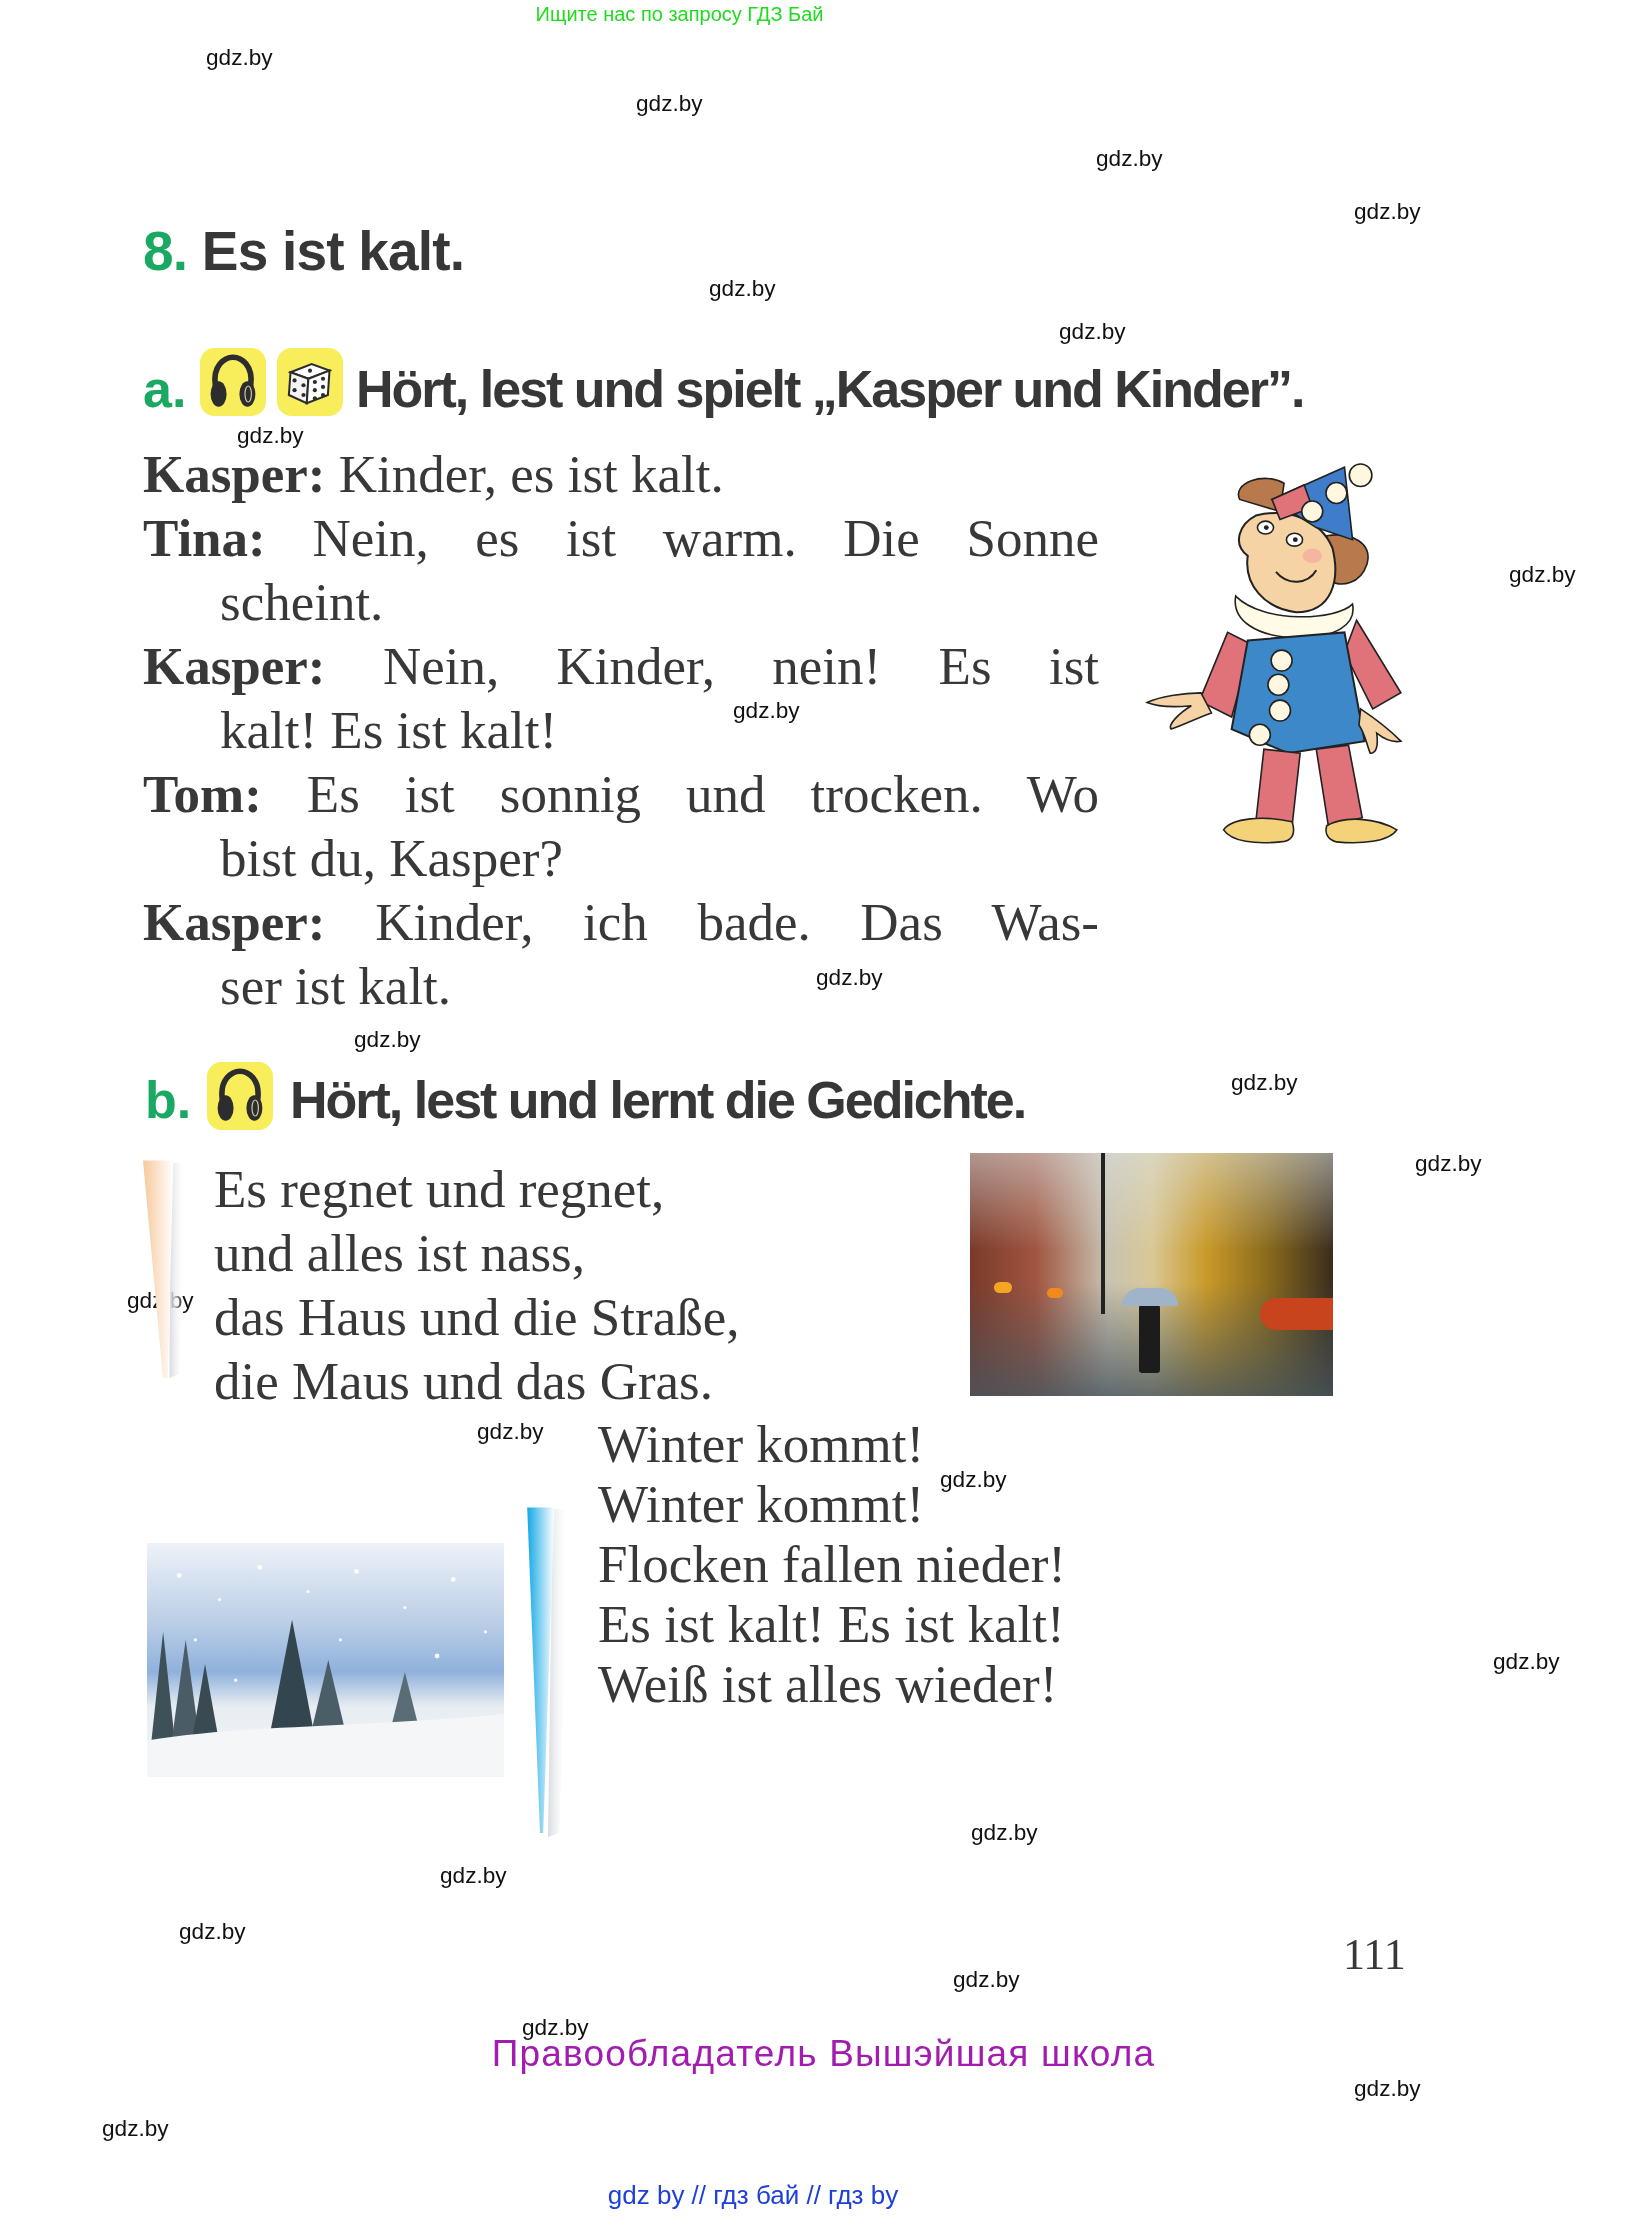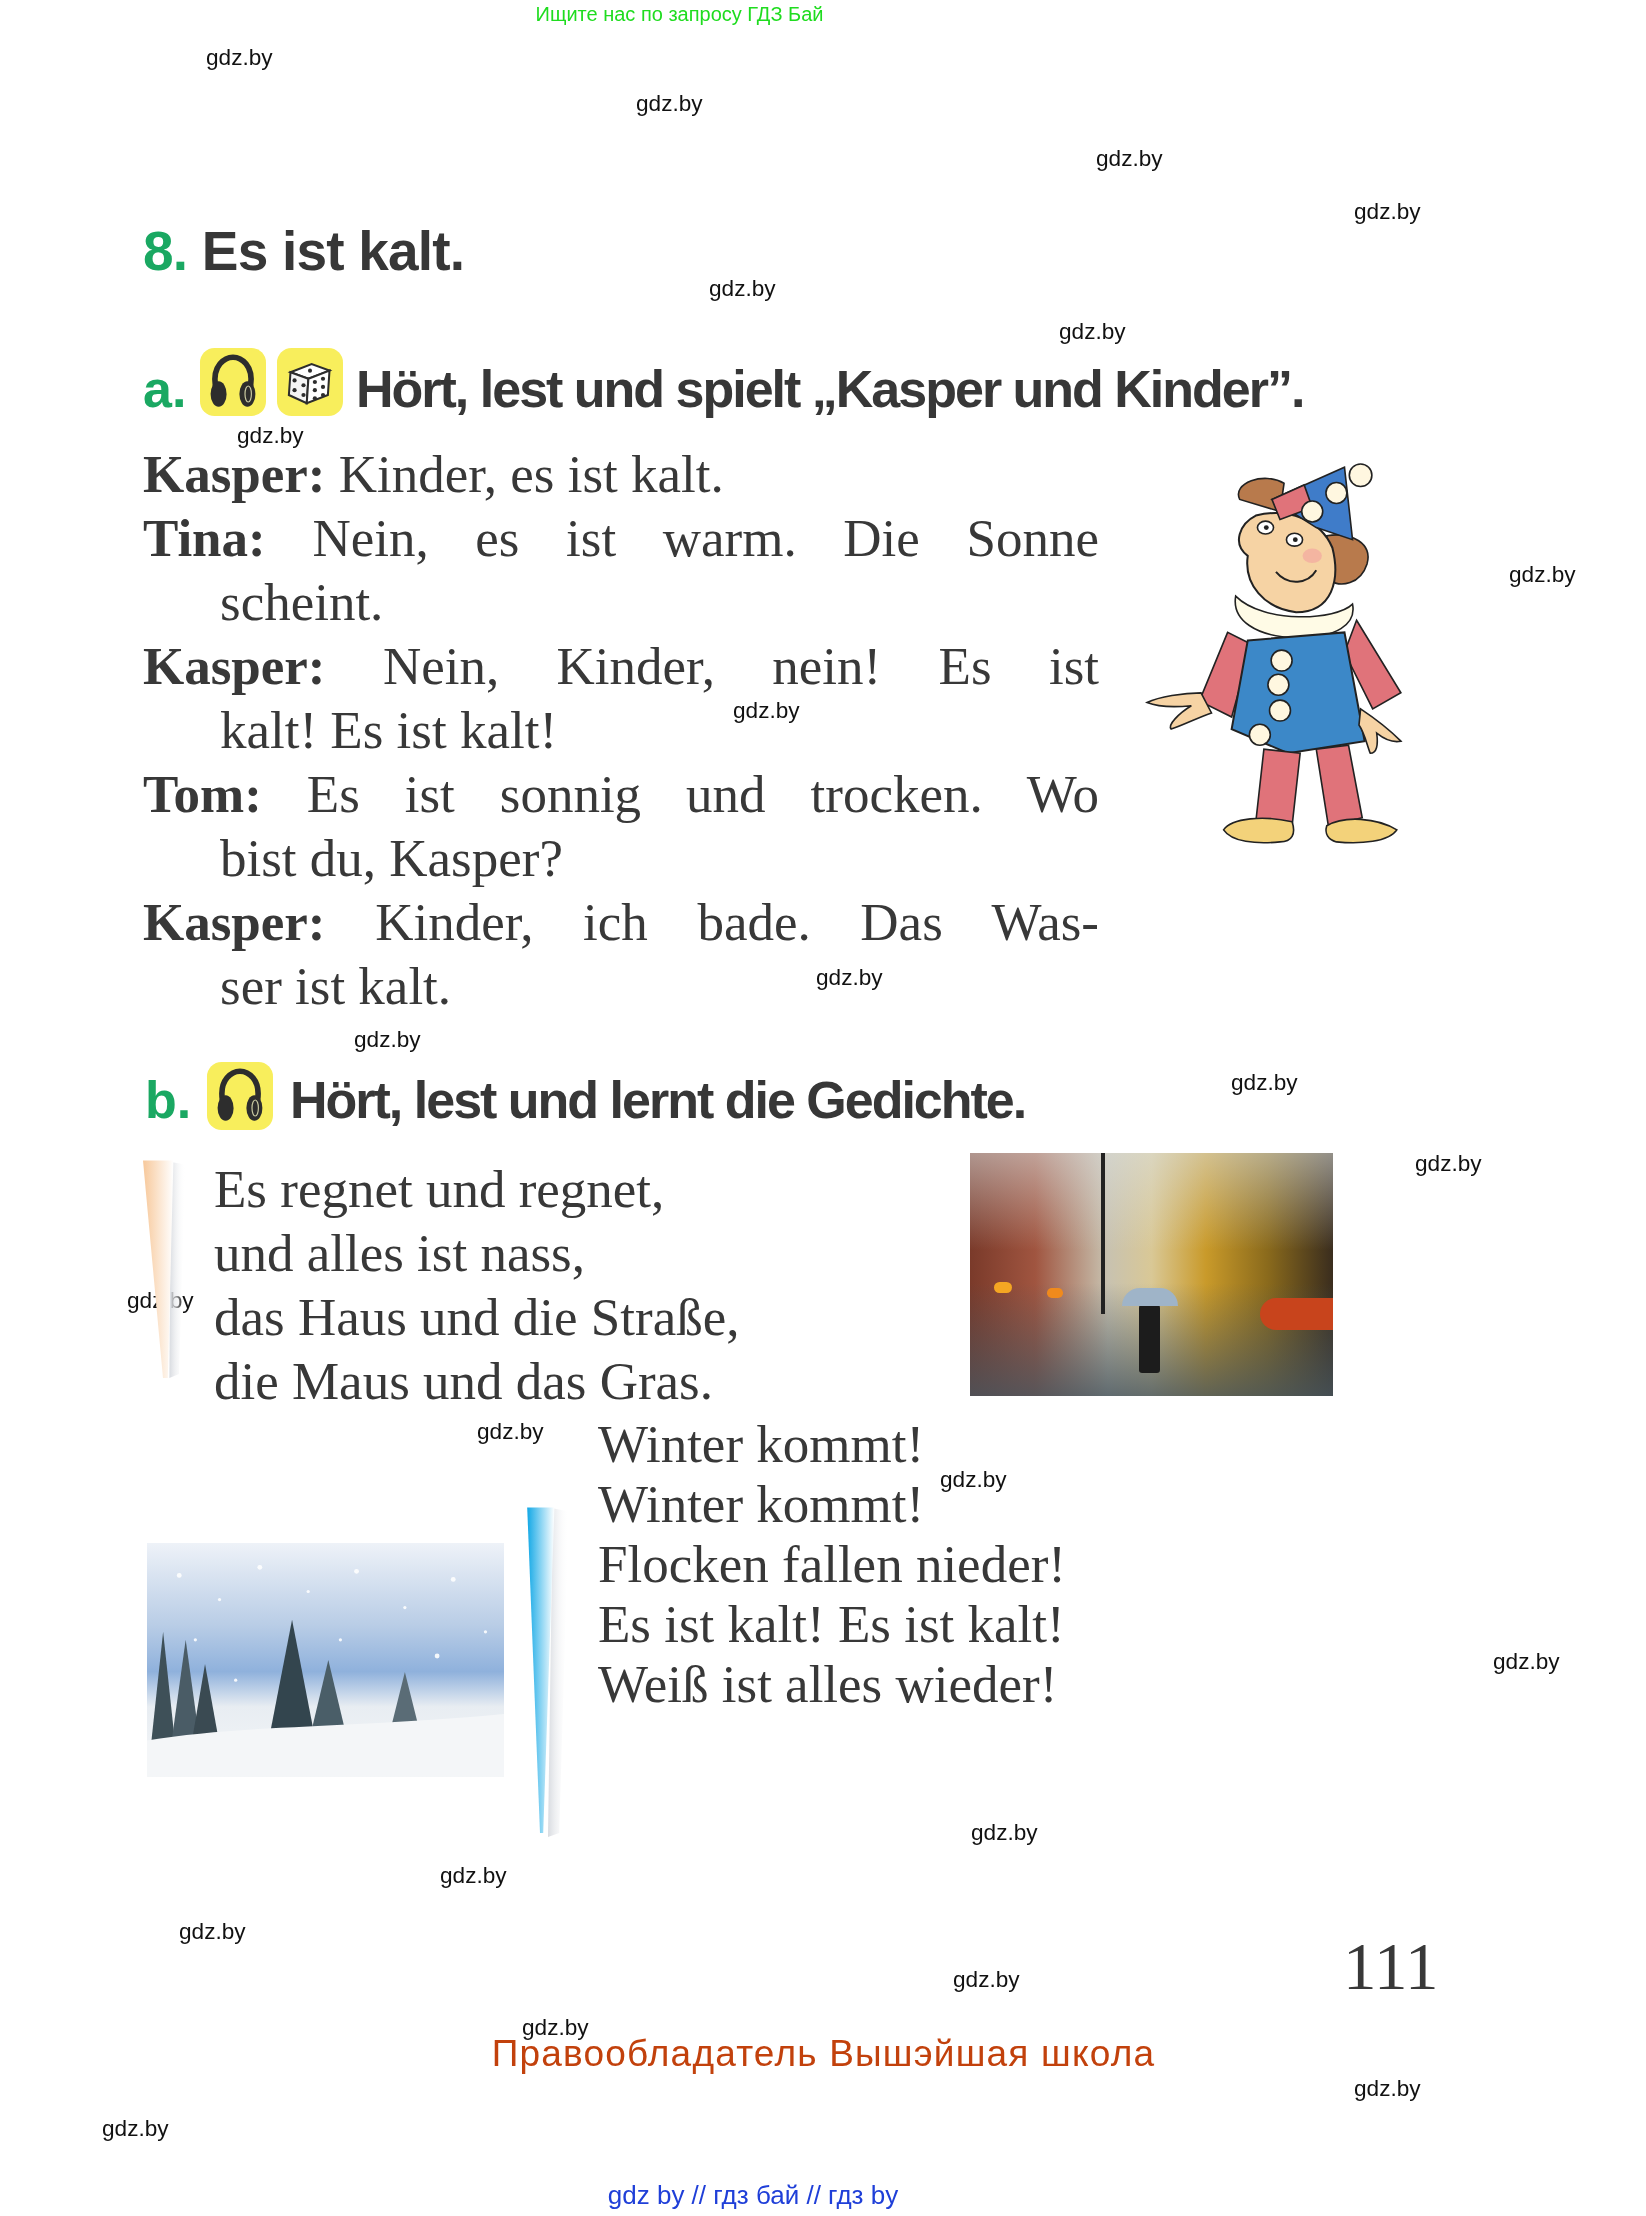--- a/index.html
+++ b/index.html
@@ -11,22 +11,22 @@
   .h-num { color:#1aa862; }
   .h-sub { font-size:52px; font-weight:bold; letter-spacing:-2px; line-height:1; color:#373737; }
   .h-letter { color:#1aa862; letter-spacing:0; }
   .badge { position:absolute; width:66px; height:68px; background:#f8ee5c; border-radius:14.5px; display:flex; align-items:center; justify-content:center; }
   .dlg { position:absolute; left:143px; width:956px; font-family:"Liberation Serif", serif; font-size:53px; line-height:64px; color:#383838; }
   .dlg .line { height:64px; white-space:nowrap; text-align:justify; text-align-last:justify; }
   .dlg .line.last { text-align-last:left; }
   .dlg .indent { padding-left:77px; text-align-last:left; }
   .speaker { font-weight:bold; }
   .poem { position:absolute; font-family:"Liberation Serif", serif; font-size:53px; line-height:64px; color:#383838; white-space:nowrap; }
-  .pagenum { left:1343px; top:1933px; font-family:"Liberation Serif", serif; font-size:67px; color:#383838; line-height:1; }
-  .owner { left:0; width:1647px; text-align:center; top:2035px; font-size:37px; color:#c2410c; letter-spacing:1.2px; line-height:1; }
+  .pagenum { left:1343px; top:1933px; font-family:"Liberation Serif", serif; font-size:44px; color:#383838; line-height:1; }
+  .owner { left:0; width:1647px; text-align:center; top:2035px; font-size:37px; color:#a21caf; letter-spacing:1.2px; line-height:1; }
   .footer-links { left:0; width:1506px; text-align:center; top:2182px; font-size:26px; color:#1f3fd8; line-height:1; }
   .img-box { position:absolute; overflow:hidden; }
 </style>
 </head>
 <body>
 
 <div class="abs top-note">Ищите нас по запросу ГДЗ Бай</div>
 
 <div id="watermarks">
     <div class="abs wm" style="left: 206px; top: 47px;">gdz.by</div>

